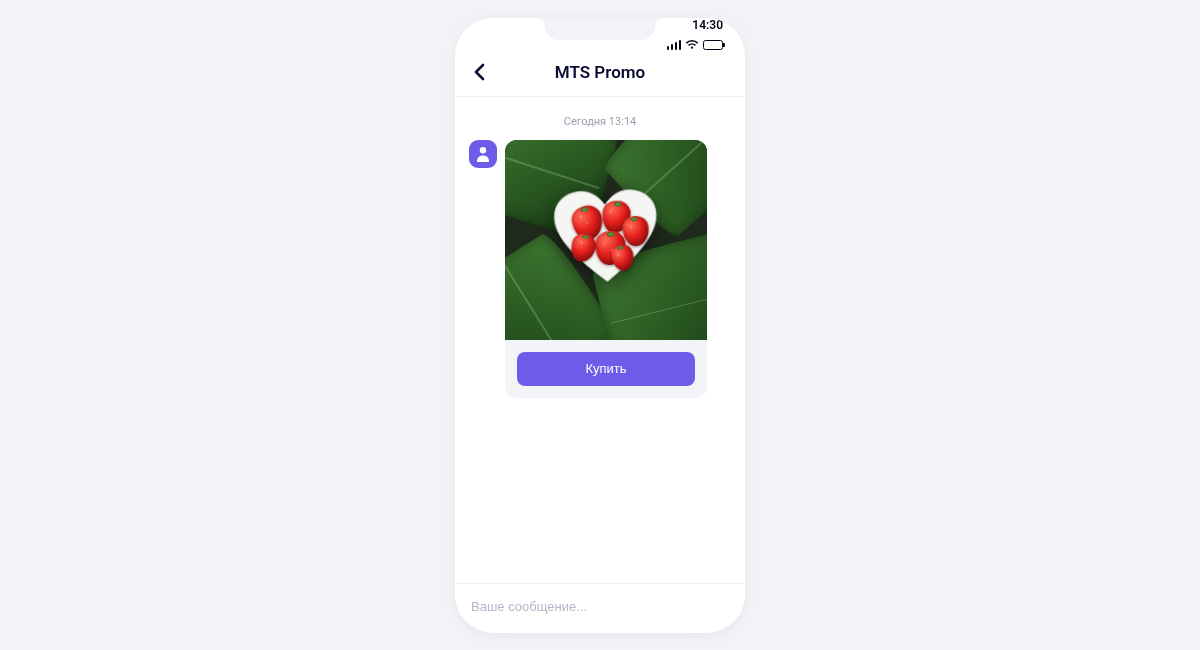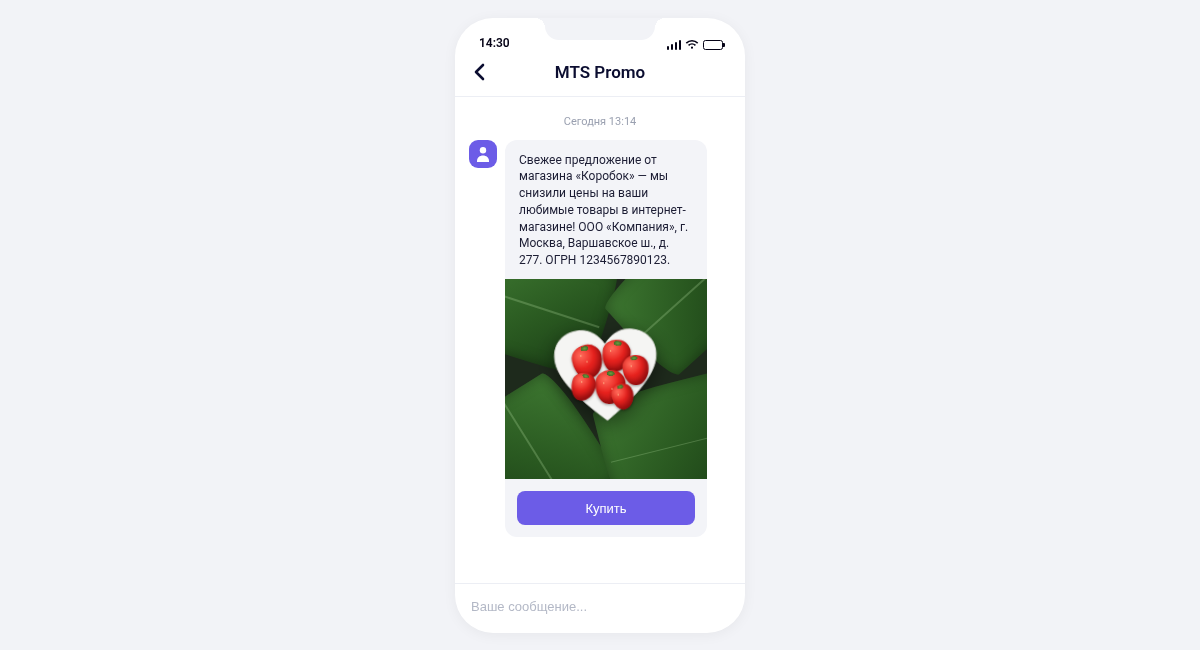--- a/index.html
+++ b/index.html
@@ -51,20 +51,21 @@
     }
     .statusbar {
       height: 34px;
       display: flex;
       align-items: flex-end;
       justify-content: space-between;
       padding: 0 22px 2px 24px;
       font-size: 12px;
       font-weight: 600;
       color: #050316;
+      flex-direction: column;
     }
     .status-right {
       display: flex;
       align-items: center;
       gap: 4px;
     }
     .signal-bars { display:flex; align-items:flex-end; gap:1.5px; height:10px; }
     .signal-bars span { width:2.5px; background:#050316; border-radius:1px; }
     .signal-bars span:nth-child(1){height:4px}
     .signal-bars span:nth-child(2){height:6px}
@@ -209,21 +210,20 @@
 
     <div class="row">
       <div class="avatar">
         <svg width="14" height="16" viewBox="0 0 14 16">
           <circle cx="7" cy="4.2" r="3.2" fill="#fff"></circle>
           <path d="M1 15c0-3.2 2.7-5.4 6-5.4s6 2.2 6 5.4v1H1v-1z" fill="#fff"></path>
         </svg>
       </div>
 
       <div class="bubble">
-        <div class="bubble-text">Свежее предложение от магазина «Коробок» — мы снизили цены на ваши любимые товары в интернет-магазине! ООО «Компания», г. Москва, Варшавское ш., д. 277. ОГРН 1234567890123.</div>
 
         <div class="bubble-image" aria-label="strawberries-in-heart-bowl">
           <div class="leaf l1">
               <span class="vein"></span>
             </div>
           <div class="leaf l2">
               <span class="vein"></span>
             </div>
           <div class="leaf l3">
               <span class="vein"></span>

